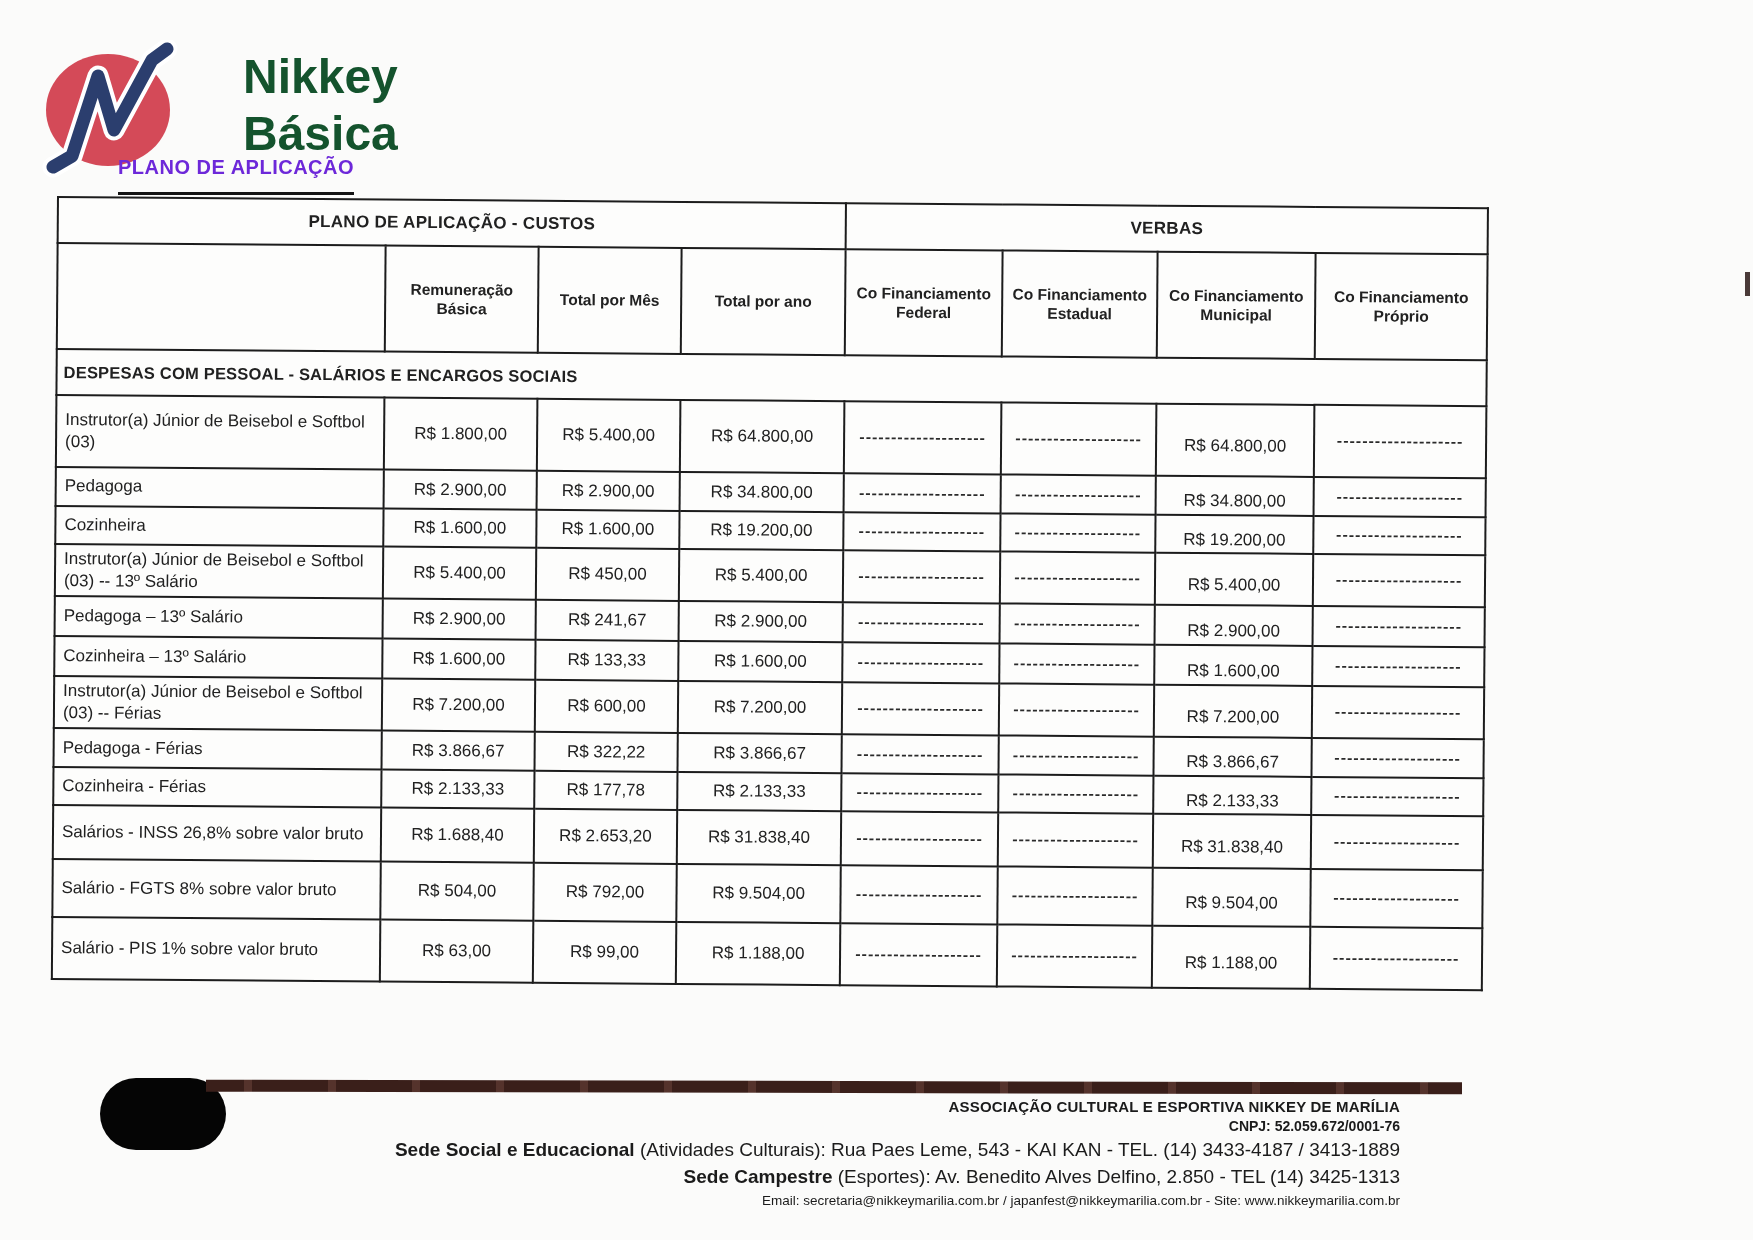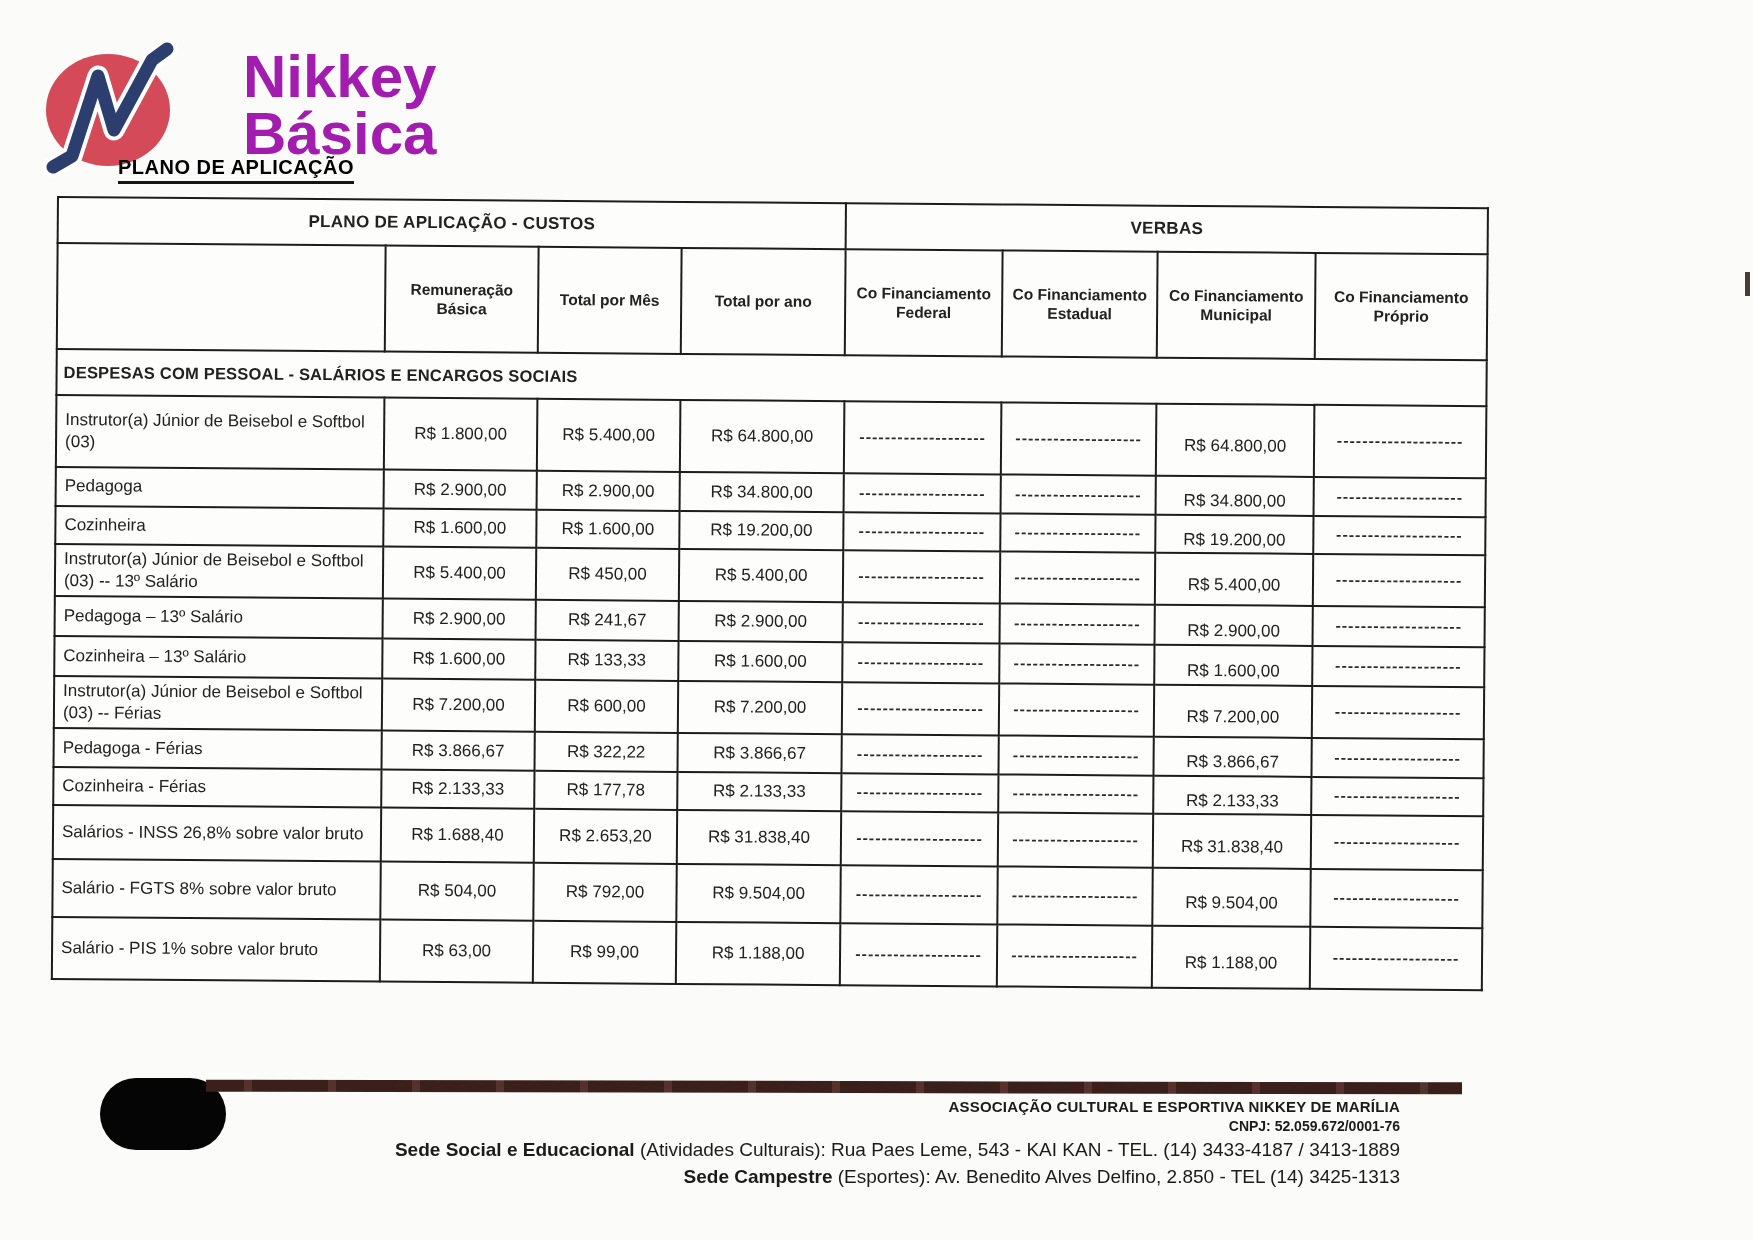--- a/index.html
+++ b/index.html
@@ -8,29 +8,29 @@
     background:#fbfbfa;
     font-family:"Liberation Sans", sans-serif;
     color:#1f1f1f;
     overflow:hidden;
     position:relative;
   }
   
   .logo-wrap{position:absolute;left:40px;top:40px;width:210px;height:170px;}
   .wordmark{
     position:absolute;left:243px;top:48px;
-    font-size:60px;line-height:57px;font-weight:bold;
-    color:#a21caf;letter-spacing:0px;
+    font-size:48px;line-height:57px;font-weight:bold;
+    color:#14532d;letter-spacing:0px;
   }
   
   .doc-title{
     position:absolute;left:118px;top:156px;
     font-size:20px;font-weight:bold;letter-spacing:.5px;
-    color:#000000;border-bottom:3px solid #141414;
-    padding-bottom:2px;width:fit-content;
+    color:#6d28d9;border-bottom:3px solid #141414;
+    padding-bottom:13px;width:fit-content;
   }
   
   .table-wrap{
     position:absolute;left:57px;top:196px;
     transform:rotate(0.45deg);transform-origin:0 0;
   }
   table.plan{
     width:1430px;table-layout:fixed;border-collapse:collapse;
     background:#fdfdfc;
   }
@@ -263,13 +263,14 @@
 
 <div class="redaction"></div>
 <div class="maroon-bar"></div>
 <div class="edge-mark"></div>
 
 <div class="footer">
   <div class="f1">ASSOCIAÇÃO CULTURAL E ESPORTIVA NIKKEY DE MARÍLIA</div>
   <div class="f2">CNPJ: 52.059.672/0001-76</div>
   <div class="f3"><b>Sede Social e Educacional</b><span> (Atividades Culturais): Rua Paes Leme, 543 - KAI KAN - TEL. (14) 3433-4187 / 3413-1889</span></div>
   <div class="f4"><b>Sede Campestre</b><span> (Esportes): Av. Benedito Alves Delfino, 2.850 - TEL (14) 3425-1313</span></div>
+  <div class="f5">Email: secretaria@nikkeymarilia.com.br / japanfest@nikkeymarilia.com.br - Site: www.nikkeymarilia.com.br</div>
 </div>
 
 </body></html>

